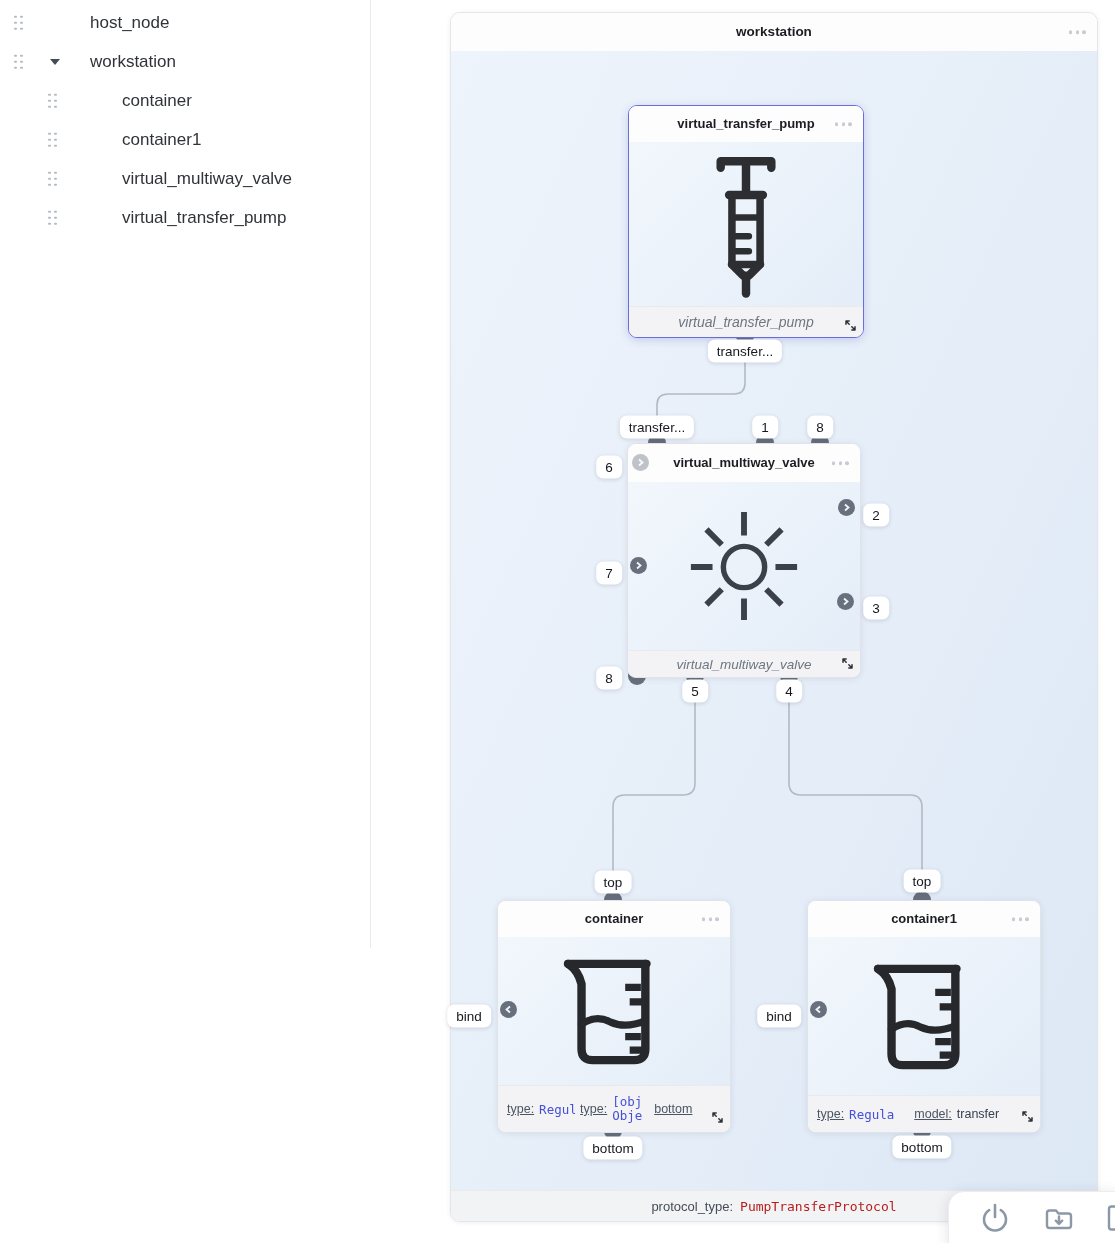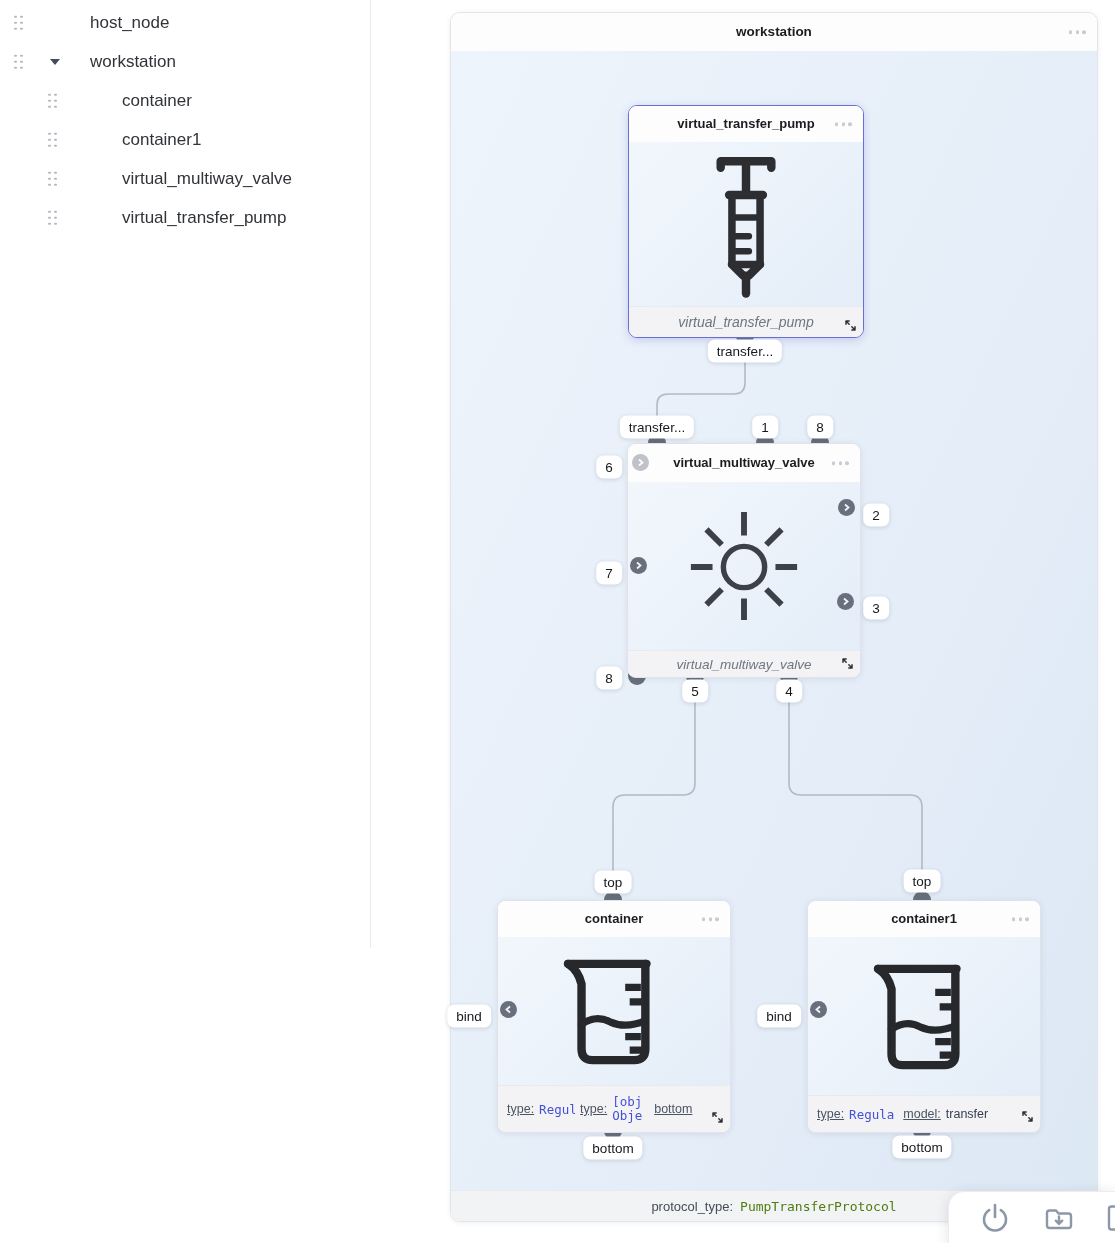--- a/index.html
+++ b/index.html
@@ -21,21 +21,21 @@
   
   .ws-node{position:absolute;left:450px;top:12px;width:646px;height:1208px;border-radius:10px;
            border:1px solid #e4e5e9;box-shadow:0 1px 5px rgba(40,50,70,.08);background:#fff;z-index:1;overflow:hidden;}
   .ws-header{position:absolute;left:0;top:0;right:0;height:38px;background:#fdfdfe;border-bottom:1px solid #ededf1;}
   .ws-title{position:absolute;left:0;right:0;top:0;height:38px;line-height:38px;text-align:center;
             font-size:13.5px;font-weight:700;color:#1b1d21;}
   .ws-body{position:absolute;left:0;top:38px;right:0;bottom:30px;
            background:linear-gradient(115deg,#eef4fb 0%,#e7eff9 45%,#dde8f5 100%);}
   .ws-footer{position:absolute;left:0;right:0;bottom:0;height:30px;background:#f2f3f5;border-top:1px solid #e9eaee;
              display:flex;align-items:center;justify-content:center;gap:7px;font-size:13px;color:#454c57;}
-  .mono-val{font-family:"DejaVu Sans Mono",monospace;color:#4d7c0f;}
+  .mono-val{font-family:"DejaVu Sans Mono",monospace;color:#b91c1c;}
 
   .dots3{display:flex;gap:3.2px;align-items:center;}
   .dots3 i{width:3.6px;height:3.6px;border-radius:50%;background:#c7cbd2;}
   .menu-btn{position:absolute;right:11px;top:50%;transform:translateY(-50%);cursor:pointer;}
 
   
   .node{position:absolute;border-radius:9px;background:#fff;border:1px solid #e2e3e8;
         box-shadow:0 1px 6px rgba(50,60,90,.10);z-index:3;overflow:hidden;}
   .node.selected{border:1.5px solid #6a6fd8;box-shadow:0 2px 8px rgba(98,104,210,.28);}
   .n-header{position:absolute;left:0;top:0;right:0;height:36px;background:#fdfdfe;border-bottom:1px solid #eeeef2;}
@@ -336,21 +336,21 @@
       <svg width="112" height="112" viewBox="0 0 100 100" fill="none" stroke="#26282c" stroke-width="7.5" stroke-linecap="round" stroke-linejoin="round">
         <path d="M9,7 H79"></path>
         <path d="M9,7 Q18,13 21,25 V83 Q21,93 31,93 H68 Q78,93 78,83 V7"></path>
         <path d="M21,61 Q34,52 47,59 Q60,65 78,58" stroke-width="6.5"></path>
         <path d="M60,28 H74 M64,41 H77 M60,72 H74 M64,84 H77" stroke-width="6.5" stroke-linecap="butt"></path>
       </svg>
     </div>
     <div class="fields" style="height:36px;">
       <span class="f-label">type:</span>
       <span class="val-clip">Regula</span>
-      <span class="f-label" style="margin-left:4px;">model:</span>
+      <span class="f-label" style="margin-left:15px;">model:</span>
       <span style="color:#374151;">transfer</span>
     </div>
     <svg class="resize-handle" style="bottom:9px;" width="13" height="13" fill="none" stroke="#2e3238" stroke-width="1.5" stroke-linecap="round">
       <path d="M2,2 L5.2,5.2 M2,2 H5.2 M2,2 V5.2 M11,11 L7.8,7.8 M11,11 H7.8 M11,11 V7.8"></path>
     </svg>
   </div>
   <div class="pcircle" style="left:810px;top:1001px;">
     <svg width="11" height="11">
         <path d="M7,2.5 L3.5,5.5 L7,8.5" fill="none" stroke="#f2f3f7" stroke-width="1.8"></path>
       </svg>

